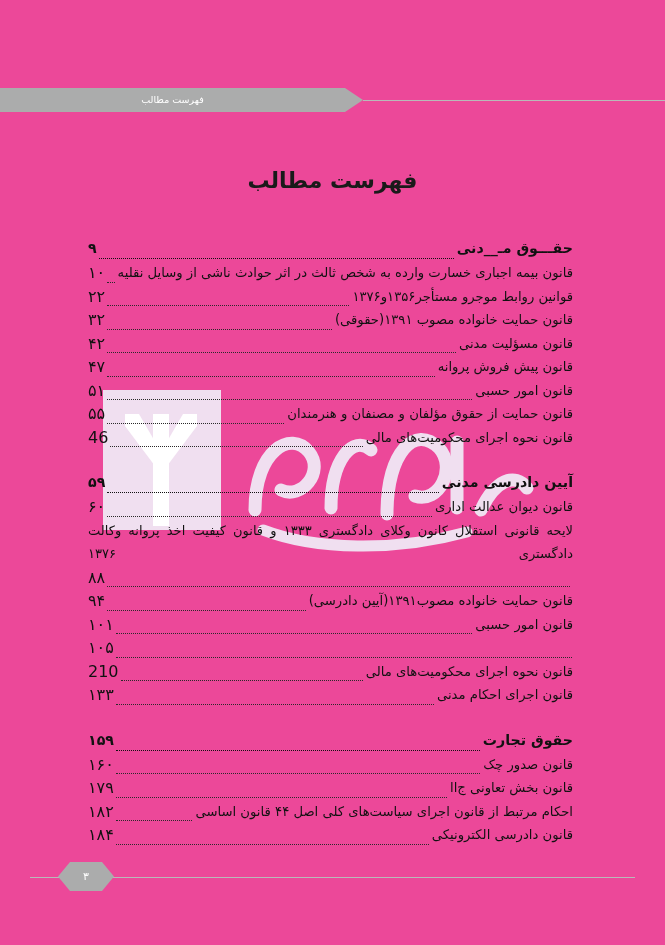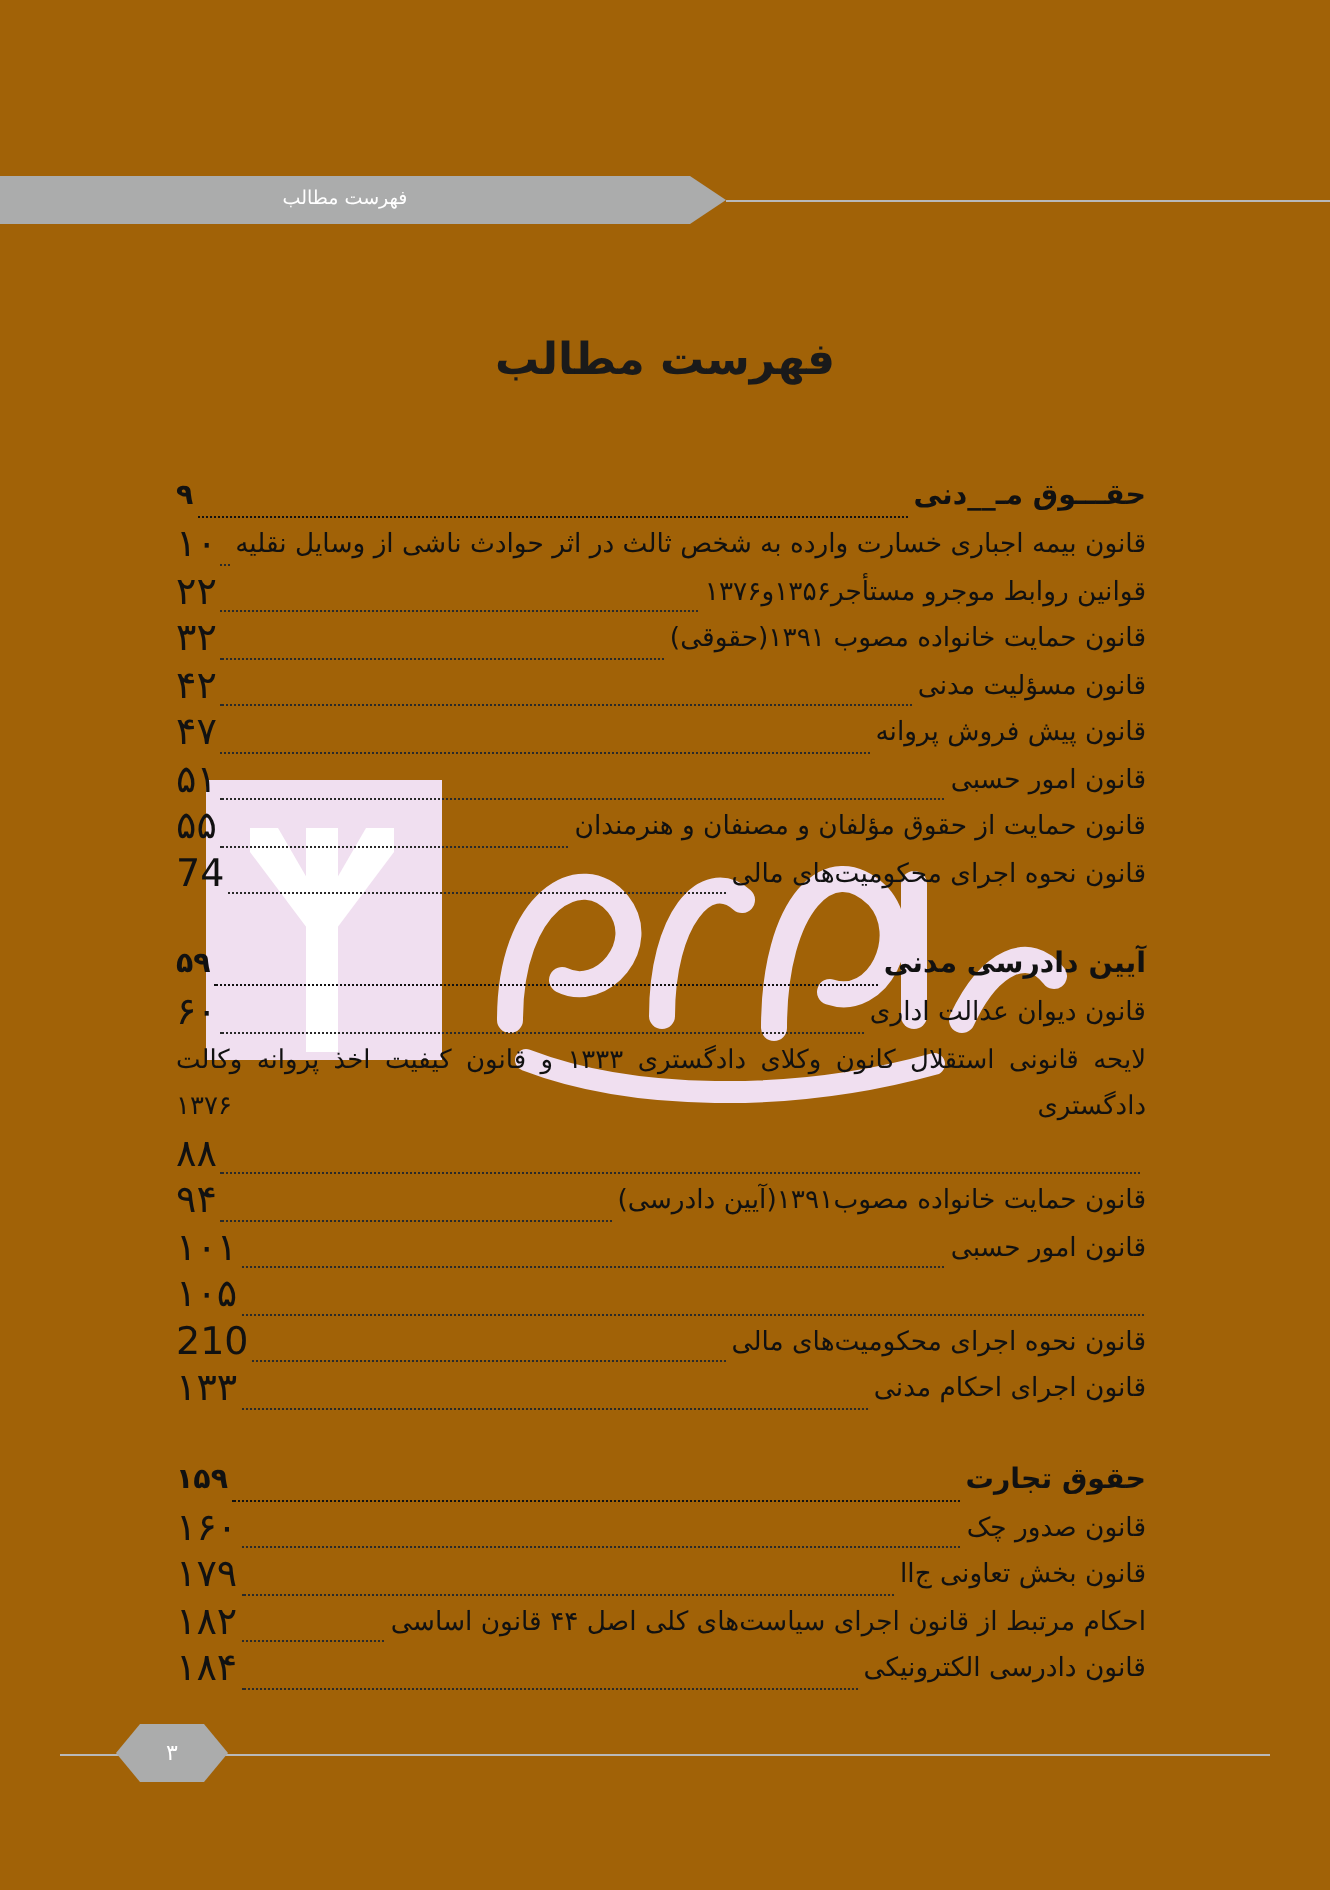--- a/index.html
+++ b/index.html
@@ -13,21 +13,21 @@
   body {
     font-family: "DejaVu Sans", "Liberation Sans", sans-serif;
     position: relative;
     overflow: hidden;
   }
 
   .page {
     position: relative;
     width: 665px;
     height: 945px;
-    background: #a16207;
+    background: #ec4899;
   }
 
   
   .watermark {
     position: absolute;
     left: 95px;
     top: 390px;
     width: 460px;
     height: 175px;
     z-index: 0;
@@ -132,21 +132,21 @@
     border-bottom: 1.4px dotted #2a2a2a;
   }
 
   .toc-line.heading .toc-dots {
     border-bottom: 1.7px dotted #111111;
   }
 
   .toc-page {
     flex: 0 0 auto;
     padding-right: 1px;
-    font-size: 19px;
+    font-size: 16px;
     color: #111111;
     direction: ltr;
     unicode-bidi: isolate;
   }
   .toc-line.heading .toc-page {
     font-weight: bold;
     font-size: 14.2px;
   }
 
   
@@ -276,21 +276,21 @@
         <span class="toc-page">۵۱</span>
       </div>
       <div class="toc-line">
         <span class="toc-title">قانون حمایت از حقوق مؤلفان و مصنفان و هنرمندان</span>
         <span class="toc-dots"></span>
         <span class="toc-page">۵۵</span>
       </div>
       <div class="toc-line">
         <span class="toc-title">قانون نحوه اجرای محکومیت‌های مالی</span>
         <span class="toc-dots"></span>
-        <span class="toc-page">74</span>
+        <span class="toc-page">46</span>
       </div>
     </div>
 
     <div class="section-gap"></div>
 
     <div class="toc-section">
       <div class="toc-line heading">
         <span class="toc-title">آیین دادرسی مدنی</span>
         <span class="toc-dots"></span>
         <span class="toc-page">۵۹</span>

